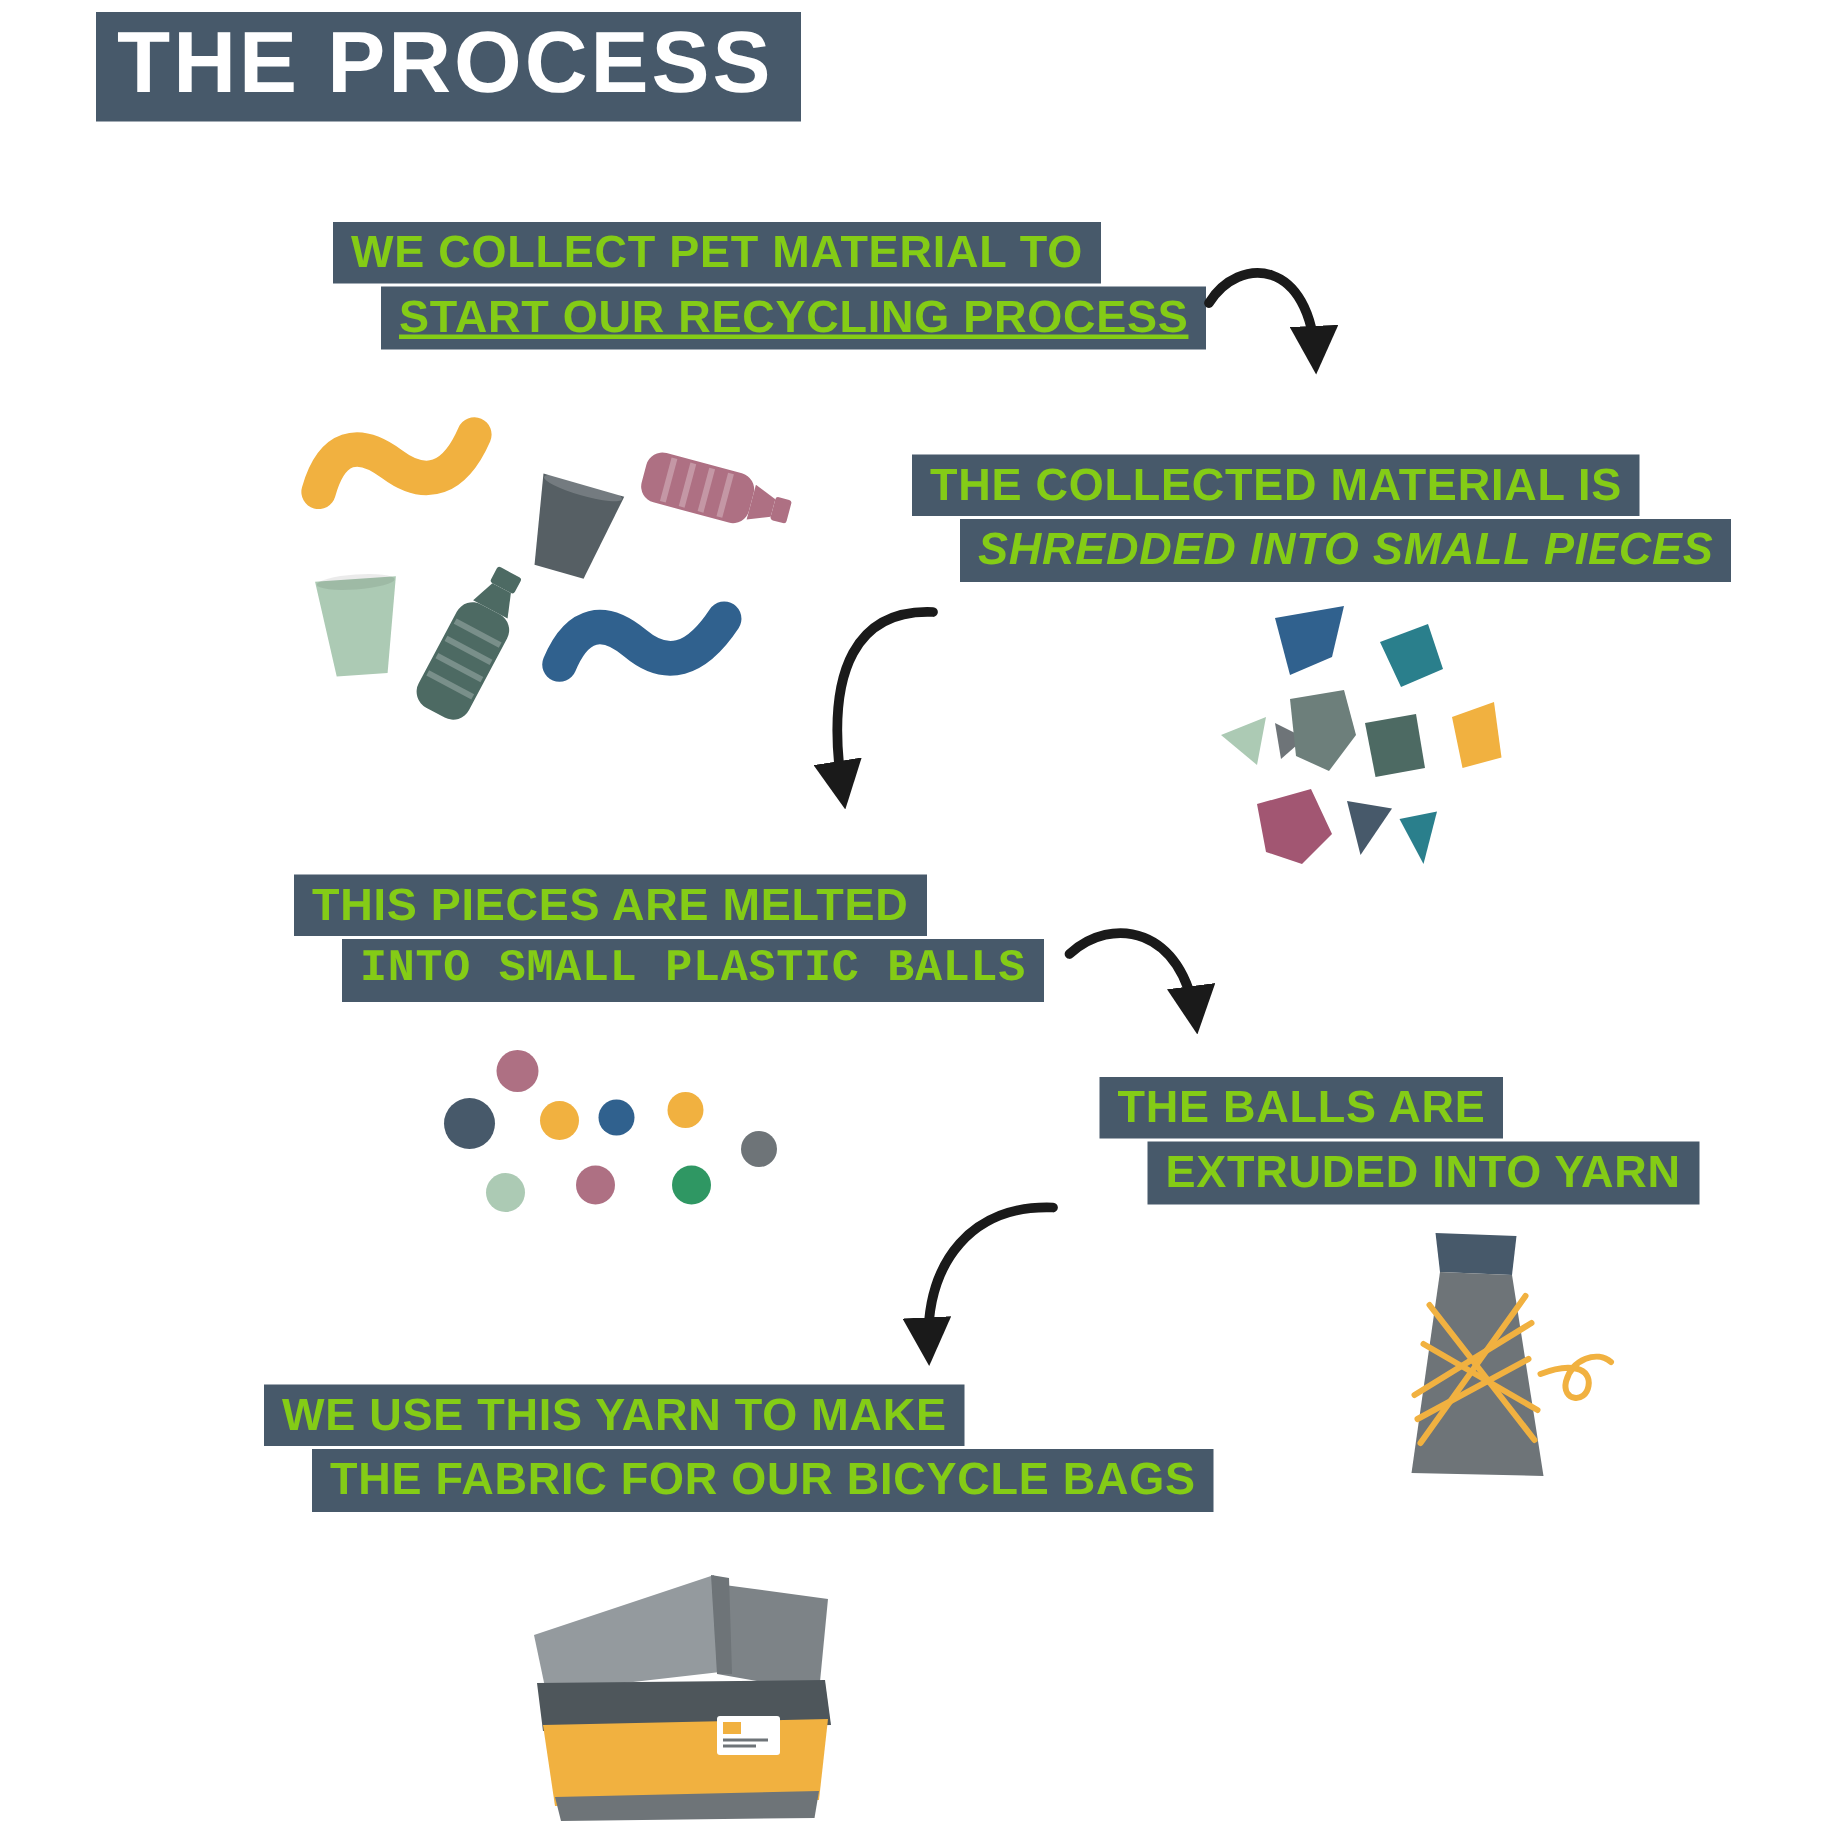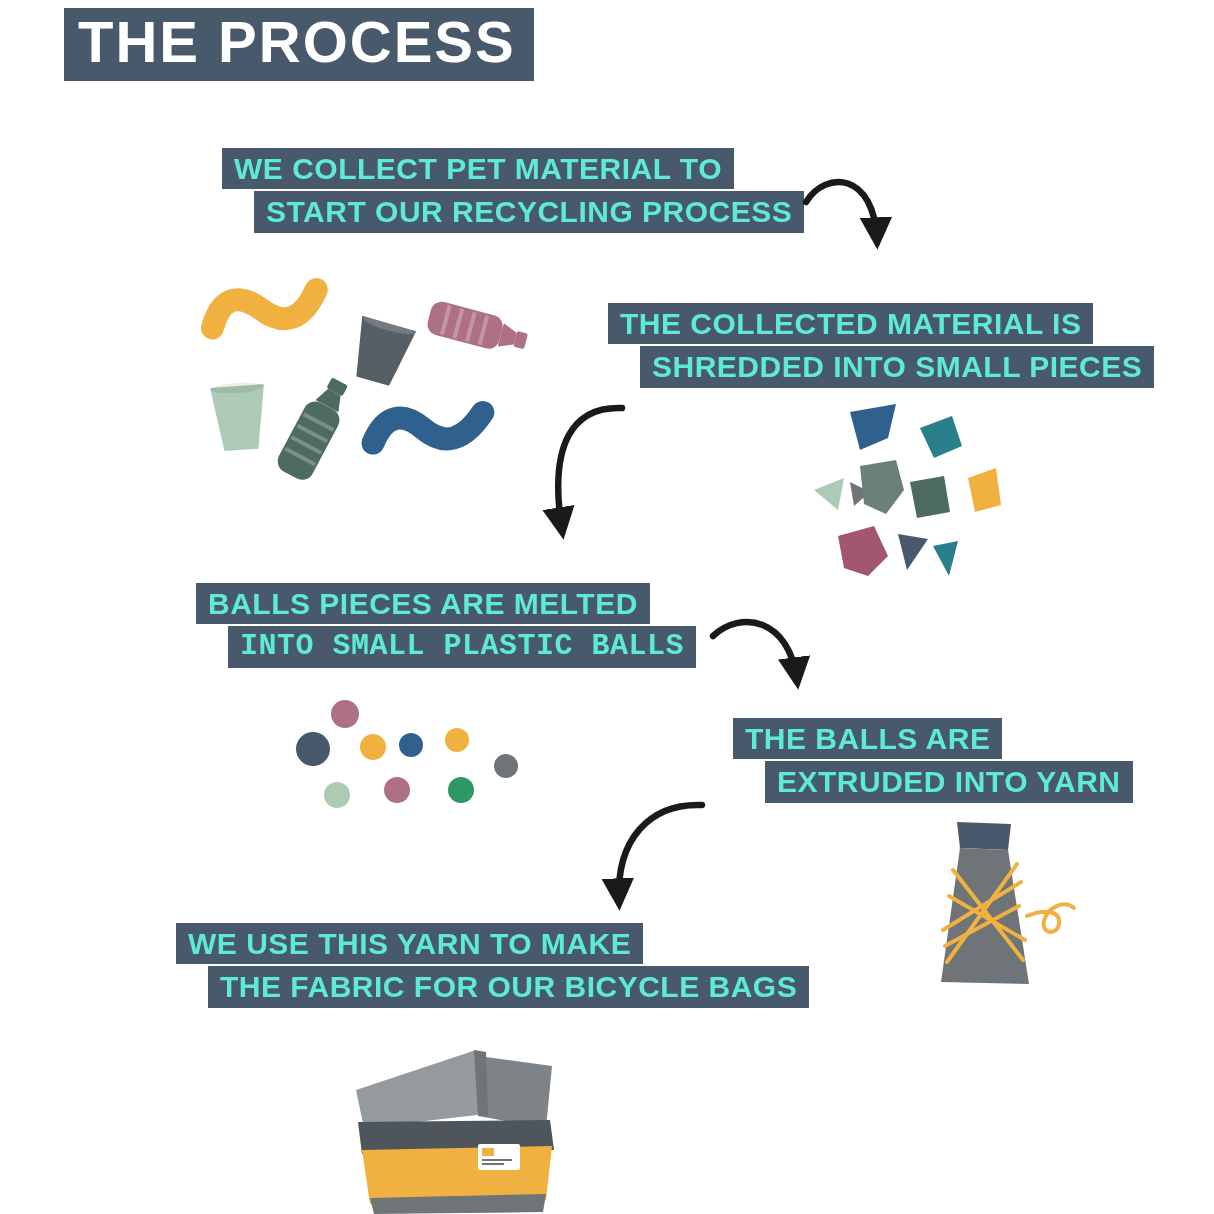--- a/index.html
+++ b/index.html
@@ -9,51 +9,51 @@
     position:relative;overflow:hidden;
   }
   #canvas{position:absolute;left:0;top:0;width:1214px;height:1153px;}
   .title{
     position:absolute;left:64px;top:8px;
     color:#fff;font-weight:bold;font-size:58px;line-height:1.05;
     padding:4px 18px 8px 14px;letter-spacing:2px;white-space:nowrap;
   }
   .step{position:absolute;display:flex;flex-direction:column;align-items:flex-start;gap:2px;}
   .cap{
-    color:#5eead4;font-weight:bold;font-size:30px;line-height:1.18;
+    color:#84cc16;font-weight:bold;font-size:30px;line-height:1.18;
     padding:3px 12px;white-space:nowrap;letter-spacing:0.5px;
   }
   .indent{margin-left:32px;}
   #step-collect{left:222px;top:148px;}
   #step-shred{left:608px;top:303px;}
   #step-melt{left:196px;top:583px;}
   #step-extrude{left:733px;top:718px;}
   #step-fabric{left:176px;top:923px;}
   .illus,.arrow{position:absolute;}
   .illus svg,.arrow svg{display:block;}
 </style>
 </head>
 <body>
 
 <div id="canvas">
 
   <div class="title" style="background-color: rgb(71, 89, 106);">THE PROCESS</div>
 
   <div class="step" id="step-collect">
     <span class="cap" style="background-color: rgb(71, 89, 106);">WE COLLECT PET MATERIAL TO</span>
-    <span class="cap indent" style="background-color: rgb(71, 89, 106);">START OUR RECYCLING PROCESS</span>
+    <span class="cap indent" style="background-color: rgb(71, 89, 106); text-decoration: underline;">START OUR RECYCLING PROCESS</span>
   </div>
 
   <div class="step" id="step-shred">
     <span class="cap" style="background-color: rgb(71, 89, 106);">THE COLLECTED MATERIAL IS</span>
-    <span class="cap indent" style="background-color: rgb(71, 89, 106);">SHREDDED INTO SMALL PIECES</span>
+    <span class="cap indent" style="background-color: rgb(71, 89, 106); font-style: italic;">SHREDDED INTO SMALL PIECES</span>
   </div>
 
   <div class="step" id="step-melt">
-    <span class="cap" style="background-color: rgb(71, 89, 106);">BALLS PIECES ARE MELTED</span>
+    <span class="cap" style="background-color: rgb(71, 89, 106);">THIS PIECES ARE MELTED</span>
     <span class="cap indent" style="background-color: rgb(71, 89, 106); font-family: Liberation Mono, monospace;">INTO SMALL PLASTIC BALLS</span>
   </div>
 
   <div class="step" id="step-fabric">
     <span class="cap" style="background-color: rgb(71, 89, 106);">WE USE THIS YARN TO MAKE</span>
     <span class="cap indent" style="background-color: rgb(71, 89, 106);">THE FABRIC FOR OUR BICYCLE BAGS</span>
   </div>
 
   <div class="step" id="step-extrude">
     <span class="cap" style="background-color: rgb(71, 89, 106);">THE BALLS ARE</span>

